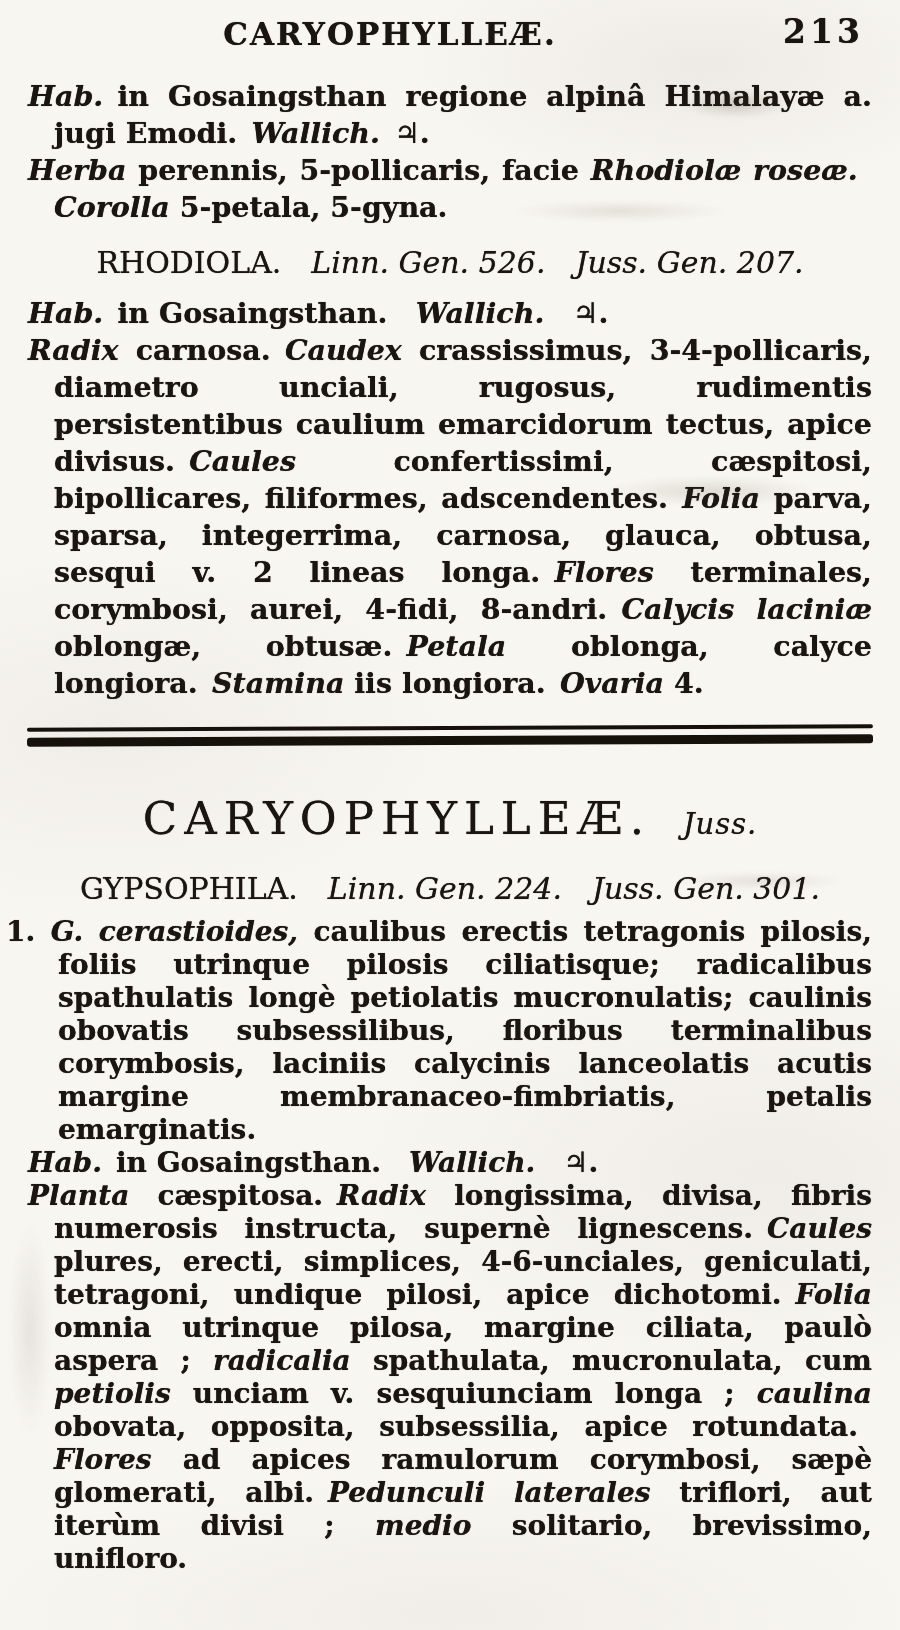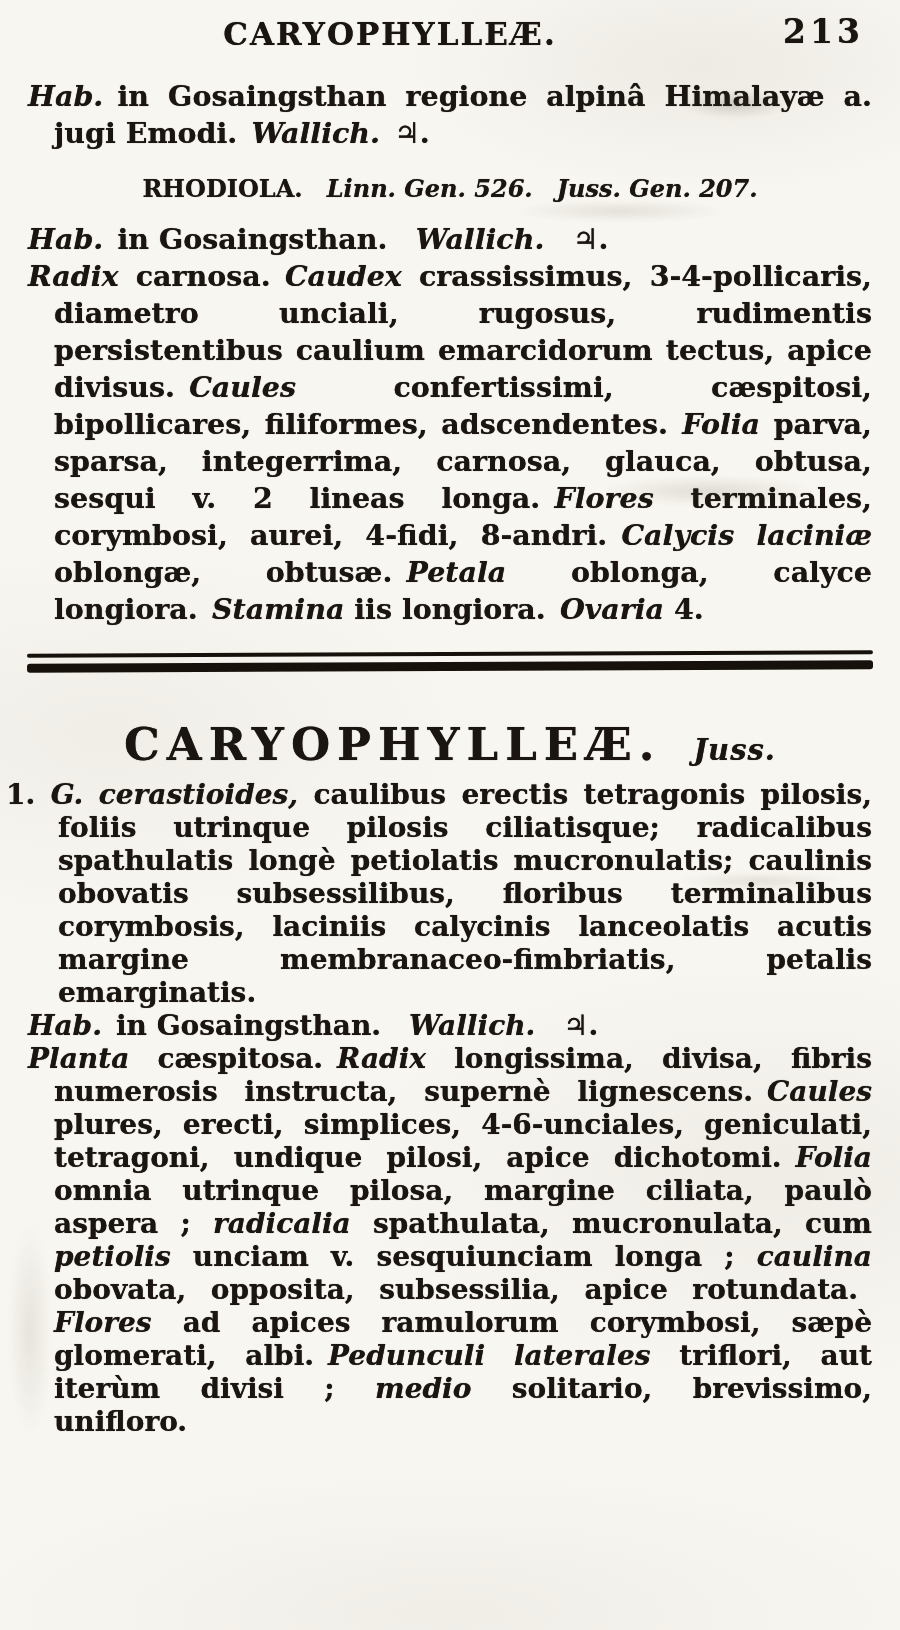--- a/index.html
+++ b/index.html
@@ -42,29 +42,29 @@
   .sec p { margin: 0; text-align: justify; }
 
   .hang    { padding-left: 26px; text-indent: -26px; }
   .species { padding-left: 30px; text-indent: -52px; }
 
   .p-top { margin-top: 14px !important; }
 
   .genus-heading {
     margin: 18px 0 14px;
     text-align: center;
-    font-size: 24px;
-    font-weight: 700;
+    font-size: 30px;
+    font-weight: 400;
   }
   .genus-heading-2 { margin: 20px 0 10px; }
 
   .family-heading {
     margin: 46px 0 0;
     text-align: center;
-    font-weight: 700;
+    font-weight: 400;
     line-height: 56px;
   }
 
   .seg-n   { }
   .seg-i   { font-style: italic; }
   .seg-caps{ font-size: 45px; letter-spacing: 7px; }
   .seg-ref { font-size: 29px; font-style: italic; letter-spacing: 1px; }
 
   
   .divider { width: 846px; margin: 24px auto 0; transform: rotate(-0.25deg); }
@@ -88,35 +88,37 @@
 
 <div class="page">
 
   <header class="running-head">
     <span class="rh-title">CARYOPHYLLEÆ.</span>
     <span class="rh-num">213</span>
   </header>
 
   <section class="sec sec1">
     <p class="hang p-top"><span class="seg-i">Hab.</span><span class="seg-n"> in Gosaingsthan regione alpinâ Himalayæ a. jugi Emodi. </span><span class="seg-i">Wallich.</span><span class="seg-n"> ♃.</span></p>
+    <p class="hang"><span class="seg-i">Herba</span><span class="seg-n"> perennis, 5-pollicaris, facie </span><span class="seg-i">Rhodiolæ roseæ.</span><span class="seg-n"> </span><span class="seg-i">Corolla</span><span class="seg-n"> 5-petala, 5-gyna.</span></p>
 
     <h2 class="genus-heading"><span class="seg-n">RHODIOLA.</span><span class="seg-n">  </span><span class="seg-i">Linn. Gen. 526.</span><span class="seg-n">  </span><span class="seg-i">Juss. Gen. 207.</span></h2>
 
     <p class="hang"><span class="seg-i">Hab.</span><span class="seg-n"> in Gosaingsthan.  </span><span class="seg-i">Wallich.</span><span class="seg-n">  ♃.</span></p>
     <p class="hang"><span class="seg-i">Radix</span><span class="seg-n"> carnosa. </span><span class="seg-i">Caudex</span><span class="seg-n"> crassissimus, 3-4-pollicaris, diametro unciali, rugosus, rudimentis persistentibus caulium emarcidorum tectus, apice divisus. </span><span class="seg-i">Caules</span><span class="seg-n"> confertissimi, cæspitosi, bipollicares, filiformes, adscendentes. </span><span class="seg-i">Folia</span><span class="seg-n"> parva, sparsa, integerrima, carnosa, glauca, obtusa, sesqui v. 2 lineas longa. </span><span class="seg-i">Flores</span><span class="seg-n"> terminales, corymbosi, aurei, 4-fidi, 8-andri. </span><span class="seg-i">Calycis laciniæ</span><span class="seg-n"> oblongæ, obtusæ. </span><span class="seg-i">Petala</span><span class="seg-n"> oblonga, calyce longiora. </span><span class="seg-i">Stamina</span><span class="seg-n"> iis longiora. </span><span class="seg-i">Ovaria</span><span class="seg-n"> 4.</span></p>
   </section>
 
   <div class="divider">
     <div class="rule-thin"></div>
     <div class="rule-thick"></div>
   </div>
 
   <h1 class="family-heading"><span class="seg-caps">CARYOPHYLLEÆ.</span><span class="seg-n"> </span><span class="seg-ref">Juss.</span></h1>
 
   <section class="sec sec2">
+    <h2 class="genus-heading genus-heading-2"><span class="seg-n">GYPSOPHILA.</span><span class="seg-n">  </span><span class="seg-i">Linn. Gen. 224.</span><span class="seg-n">  </span><span class="seg-i">Juss. Gen. 301.</span></h2>
 
     <p class="species"><span class="seg-n">1. </span><span class="seg-i">G. cerastioides,</span><span class="seg-n"> caulibus erectis tetragonis pilosis, foliis utrinque pilosis ciliatisque; radicalibus spathulatis longè petiolatis mucronulatis; caulinis obovatis subsessilibus, floribus terminalibus corymbosis, laciniis calycinis lanceolatis acutis margine membranaceo-fimbriatis, petalis emarginatis.</span></p>
     <p class="hang"><span class="seg-i">Hab.</span><span class="seg-n"> in Gosaingsthan.  </span><span class="seg-i">Wallich.</span><span class="seg-n">  ♃.</span></p>
     <p class="hang"><span class="seg-i">Planta</span><span class="seg-n"> cæspitosa. </span><span class="seg-i">Radix</span><span class="seg-n"> longissima, divisa, fibris numerosis instructa, supernè lignescens. </span><span class="seg-i">Caules</span><span class="seg-n"> plures, erecti, simplices, 4-6-unciales, geniculati, tetragoni, undique pilosi, apice dichotomi. </span><span class="seg-i">Folia</span><span class="seg-n"> omnia utrinque pilosa, margine ciliata, paulò aspera ; </span><span class="seg-i">radicalia</span><span class="seg-n"> spathulata, mucronulata, cum </span><span class="seg-i">petiolis</span><span class="seg-n"> unciam v. sesquiunciam longa ; </span><span class="seg-i">caulina</span><span class="seg-n"> obovata, opposita, subsessilia, apice rotundata. </span><span class="seg-i">Flores</span><span class="seg-n"> ad apices ramulorum corymbosi, sæpè glomerati, albi. </span><span class="seg-i">Pedunculi laterales</span><span class="seg-n"> triflori, aut iterùm divisi ; </span><span class="seg-i">medio</span><span class="seg-n"> solitario, brevissimo, unifloro. </span></p>
   </section>
 
   <div class="smudge smudge-1"></div>
   <div class="smudge smudge-2"></div>
   <div class="smudge smudge-3"></div>
   <div class="smudge smudge-4"></div>

